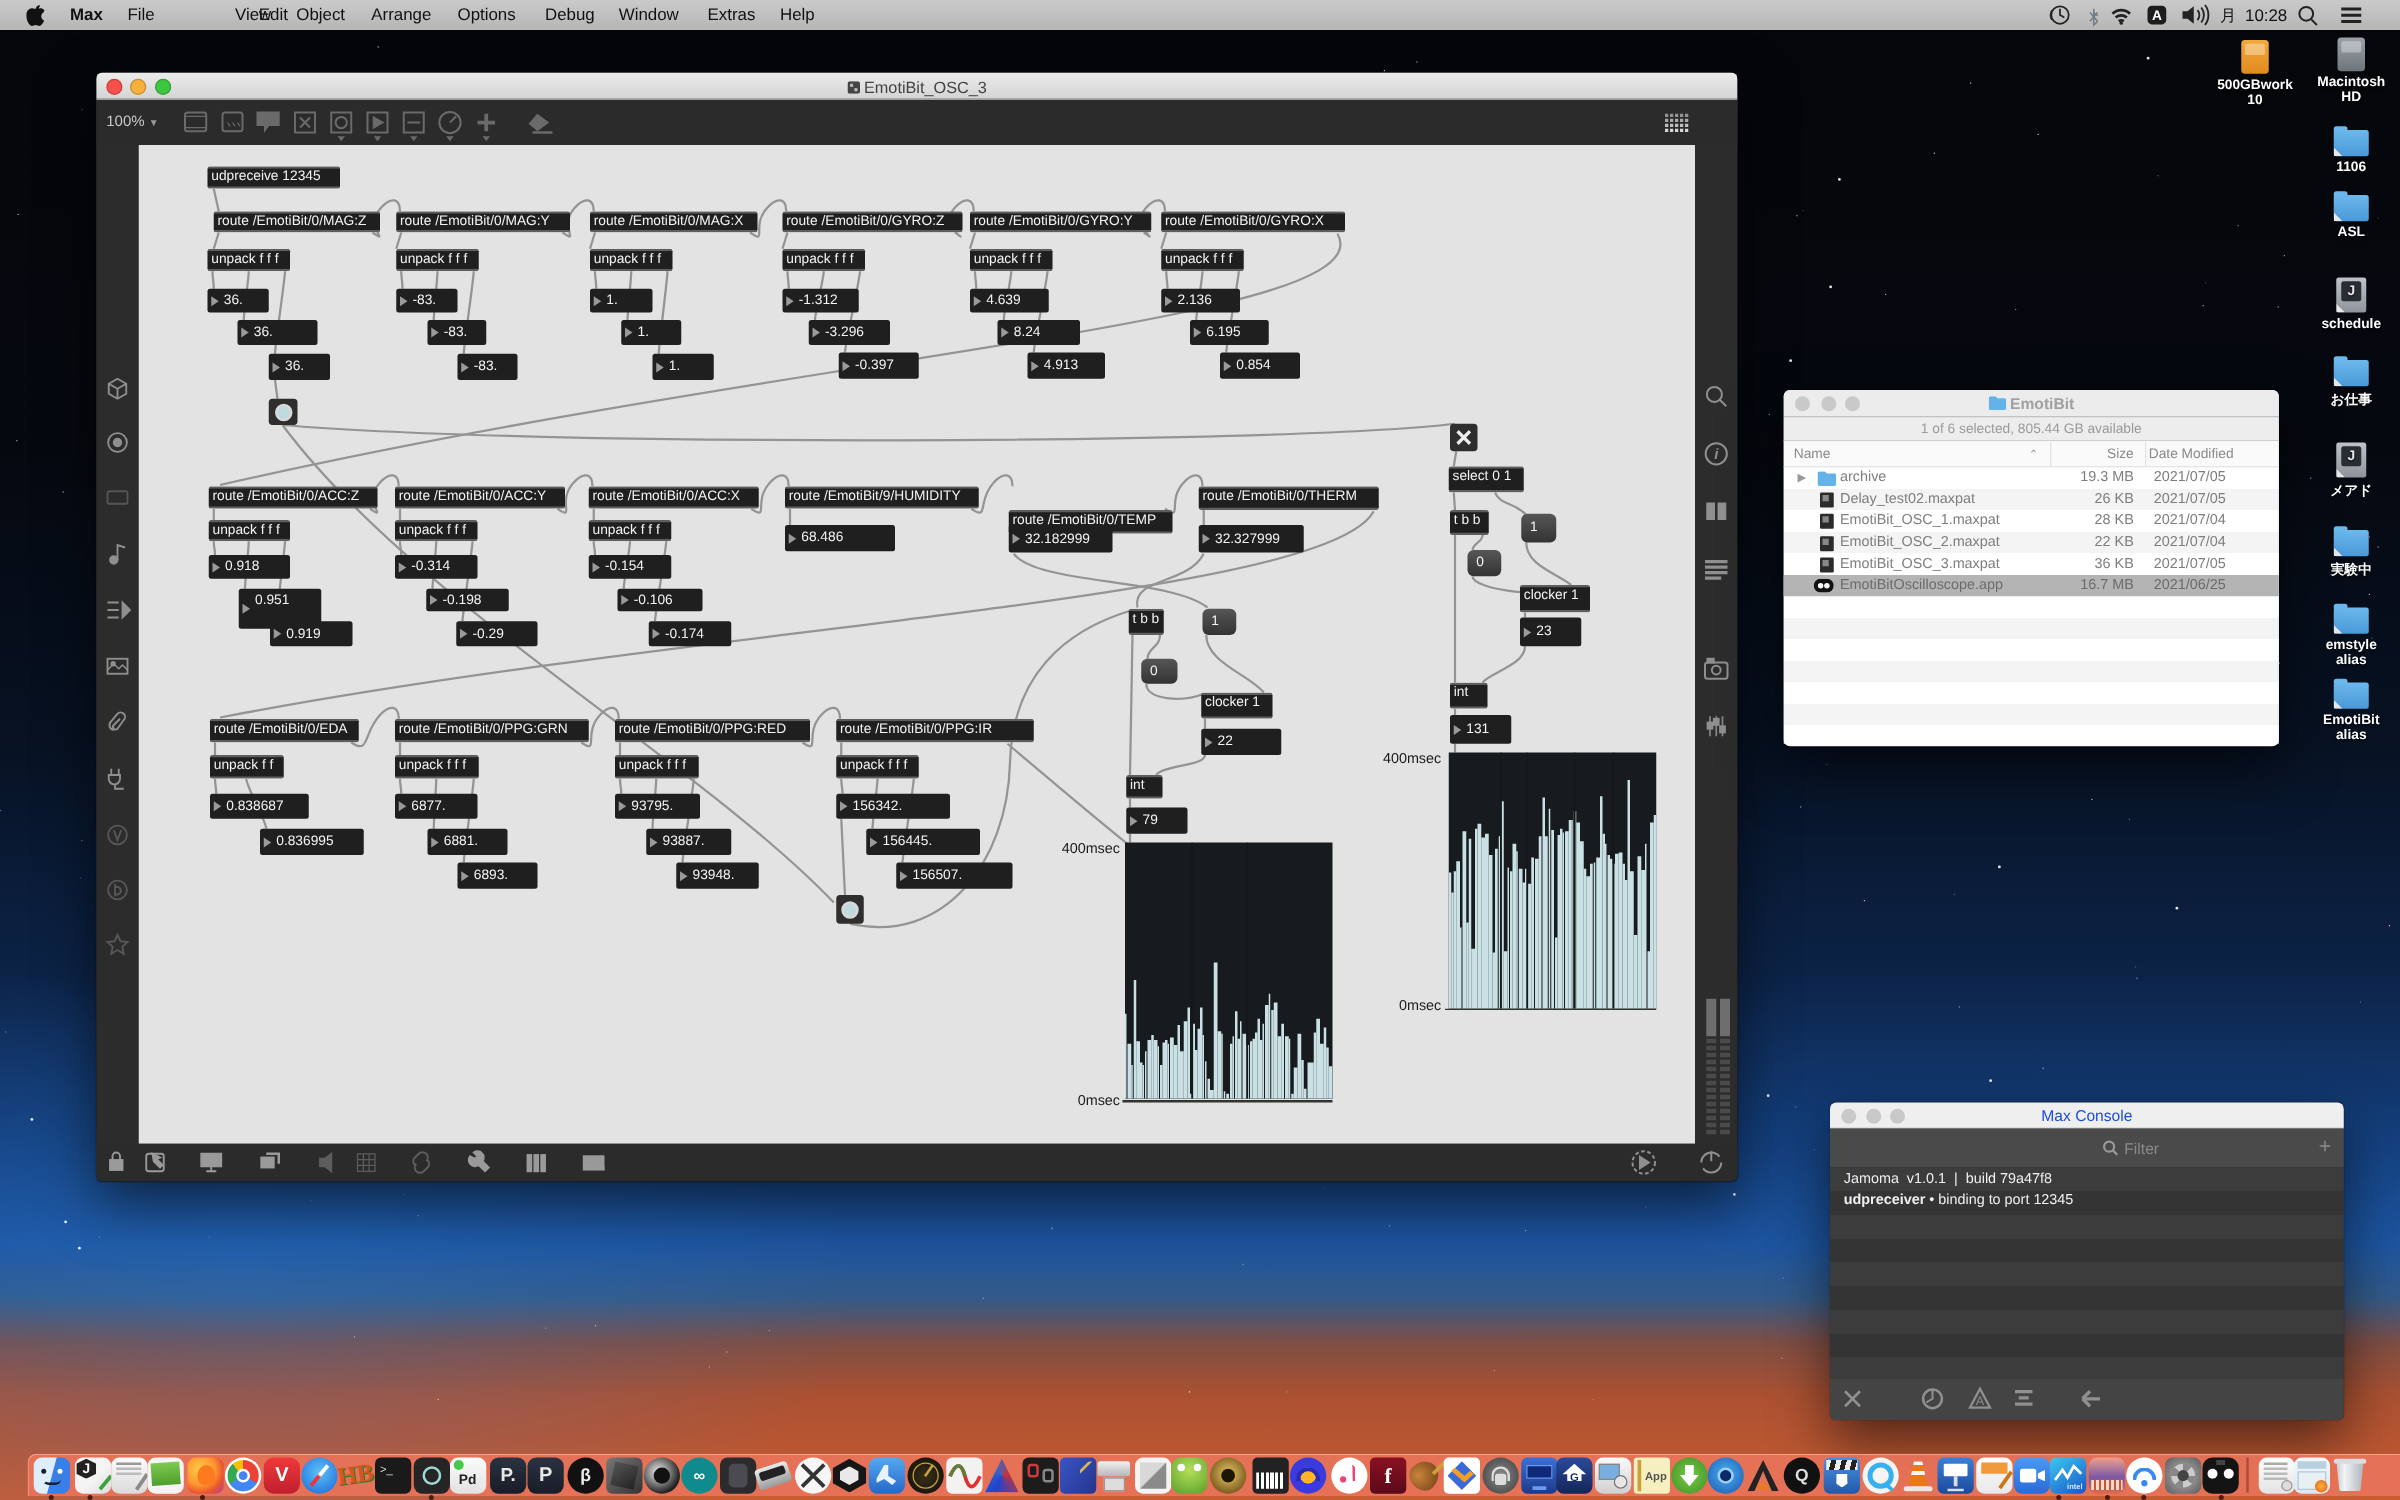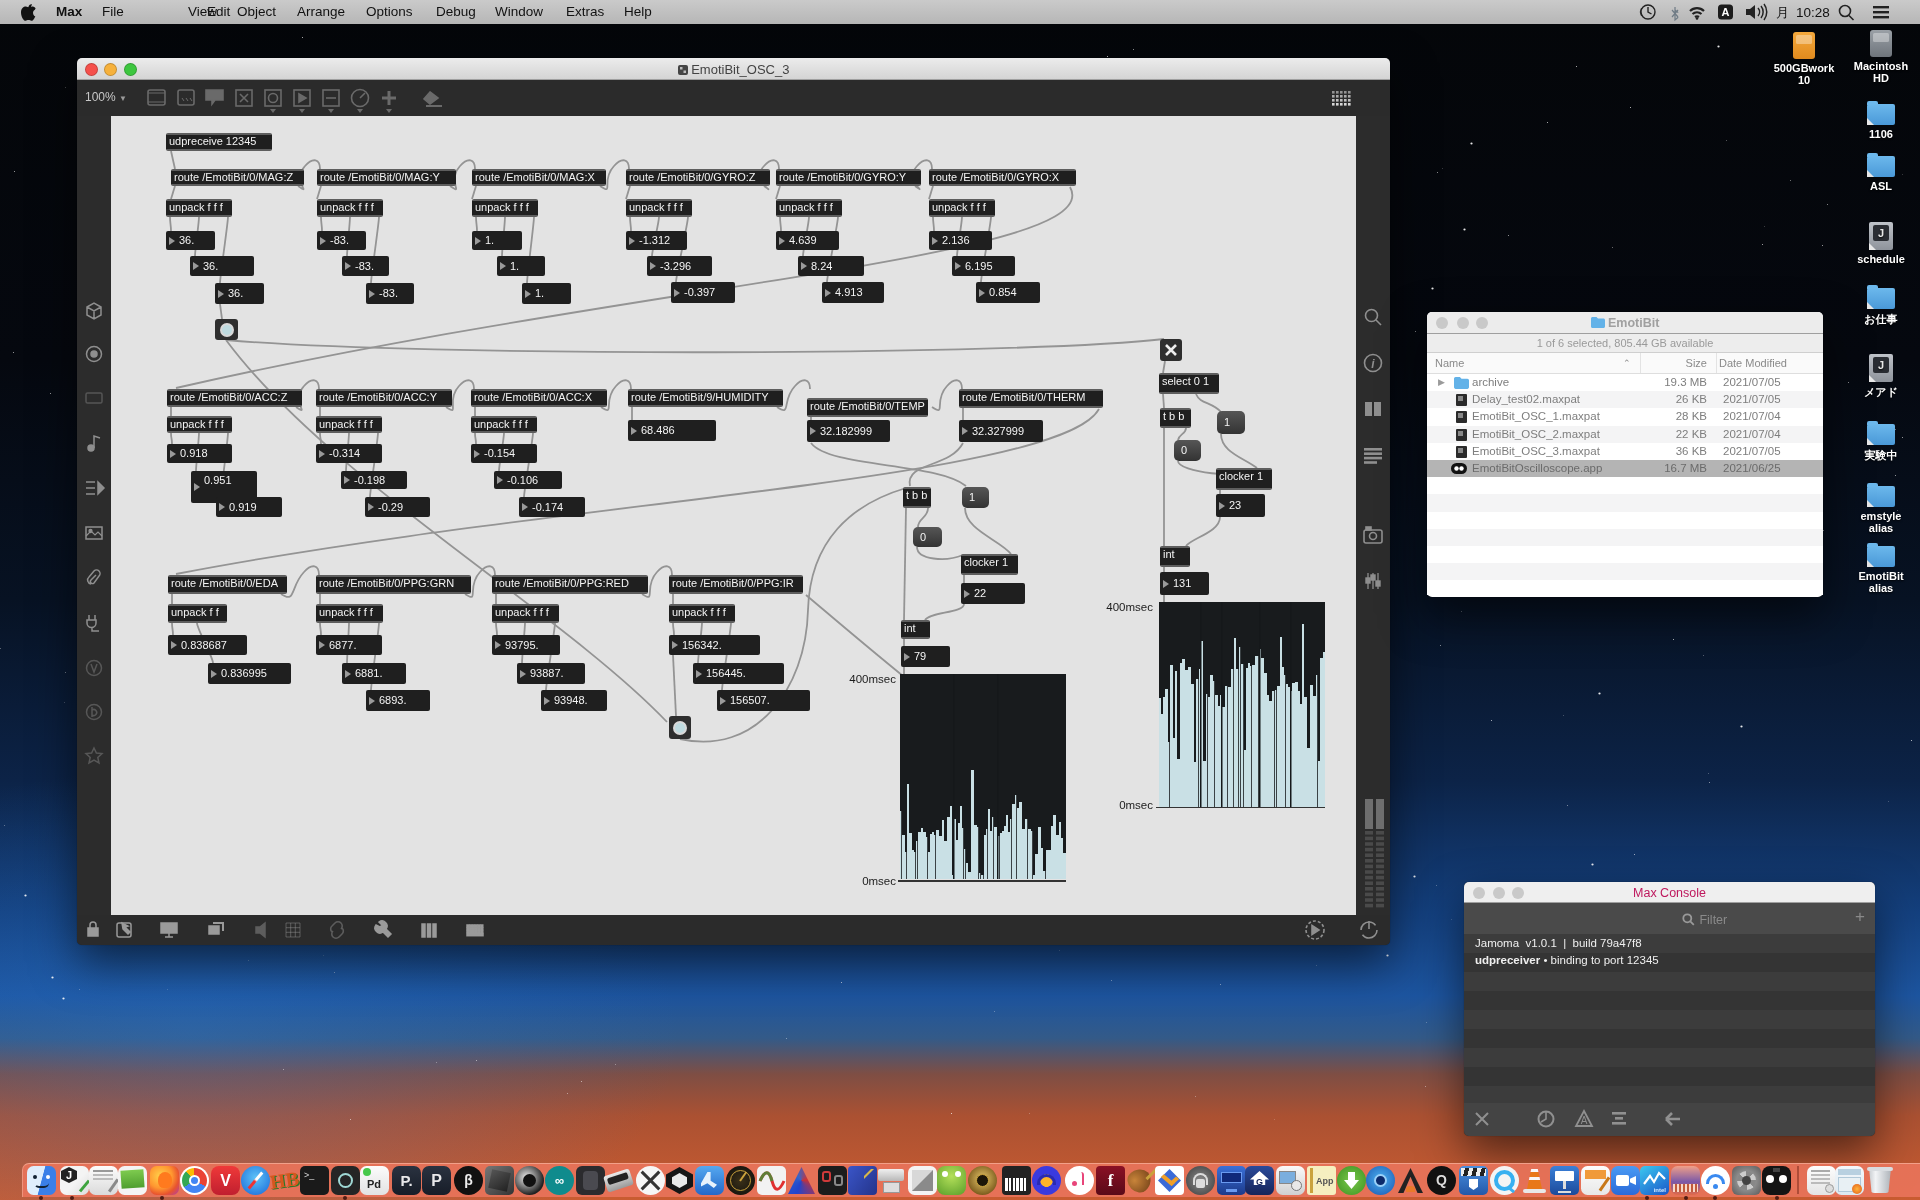--- a/index.html
+++ b/index.html
@@ -367,29 +367,29 @@
 <div class="obj" style="left:166px;top:199px;width:66px;height:18px">unpack f f f</div>
 <div class="obj" style="left:317px;top:199px;width:66px;height:18px">unpack f f f</div>
 <div class="obj" style="left:472px;top:199px;width:66px;height:18px">unpack f f f</div>
 <div class="obj" style="left:626px;top:199px;width:66px;height:18px">unpack f f f</div>
 <div class="obj" style="left:776px;top:199px;width:66px;height:18px">unpack f f f</div>
 <div class="obj" style="left:929px;top:199px;width:66px;height:18px">unpack f f f</div>
 <div class="obj" style="left:167px;top:389px;width:135px;height:18px">route /EmotiBit/0/ACC:Z</div>
 <div class="obj" style="left:316px;top:389px;width:136px;height:18px">route /EmotiBit/0/ACC:Y</div>
 <div class="obj" style="left:471px;top:389px;width:136px;height:18px">route /EmotiBit/0/ACC:X</div>
 <div class="obj" style="left:628px;top:389px;width:155px;height:18px">route /EmotiBit/9/HUMIDITY</div>
-<div class="obj" style="left:807px;top:398px;width:121px;height:19px">route /EmotiBit/0/TEMP</div>
+<div class="obj" style="left:807px;top:408px;width:131px;height:19px">route /EmotiBit/0/TEMP</div>
 <div class="obj" style="left:959px;top:389px;width:144px;height:19px">route /EmotiBit/0/THERM</div>
 <div class="obj" style="left:167px;top:416px;width:65px;height:17px">unpack f f f</div>
 <div class="obj" style="left:316px;top:416px;width:66px;height:17px">unpack f f f</div>
 <div class="obj" style="left:471px;top:416px;width:66px;height:17px">unpack f f f</div>
 <div class="obj" style="left:168px;top:575px;width:119px;height:19px">route /EmotiBit/0/EDA</div>
 <div class="obj" style="left:316px;top:575px;width:155px;height:19px">route /EmotiBit/0/PPG:GRN</div>
 <div class="obj" style="left:492px;top:575px;width:156px;height:19px">route /EmotiBit/0/PPG:RED</div>
-<div class="obj" style="left:669px;top:575px;width:134px;height:19px">route /EmotiBit/0/PPG:IR</div>
+<div class="obj" style="left:669px;top:575px;width:158px;height:19px">route /EmotiBit/0/PPG:IR</div>
 <div class="obj" style="left:168px;top:604px;width:59px;height:19px">unpack f f</div>
 <div class="obj" style="left:316px;top:604px;width:67px;height:19px">unpack f f f</div>
 <div class="obj" style="left:492px;top:604px;width:67px;height:19px">unpack f f f</div>
 <div class="obj" style="left:669px;top:604px;width:66px;height:19px">unpack f f f</div>
 <div class="obj" style="left:903px;top:487px;width:28px;height:21px">t b b</div>
 <div class="obj" style="left:961px;top:554px;width:57px;height:21px">clocker 1</div>
 <div class="obj" style="left:901px;top:620px;width:29px;height:19px">int</div>
 <div class="obj" style="left:1159px;top:373px;width:60px;height:21px">select 0 1</div>
 <div class="obj" style="left:1160px;top:408px;width:31px;height:20px">t b b</div>
 <div class="obj" style="left:1216px;top:468px;width:56px;height:22px">clocker 1</div>
@@ -817,21 +817,21 @@
 <span style="position:absolute;left:214px;width:66px;text-align:right">16.7 MB</span>
 <span style="position:absolute;left:296px">2021/06/25</span>
 </div>
 </div>
   </div>
 <div class="win" style="left:1464px;top:882px;width:411px;height:254px;background:#363636">
 <div class="titlebar" style="background:#efefef;height:21px">
 <div class="tl" style="left:9px;width:12px;height:12px;background:#c9c9c9"></div>
 <div class="tl" style="left:29px;width:12px;height:12px;background:#c9c9c9"></div>
 <div class="tl" style="left:48px;width:12px;height:12px;background:#c9c9c9"></div>
-<div class="title" style="color:#be185d;font-size:12.5px">Max Console</div>
+<div class="title" style="color:#1d4ed8;font-size:12.5px">Max Console</div>
     </div>
 <div style="position:relative;height:31px;background:#4a4a4a">
 <span style="position:absolute;left:218px;top:7px;color:#8f8f8f"><svg width="13" height="13" viewBox="0 0 13 13" style="vertical-align:-2px">
           <g stroke="#999" fill="none" stroke-width="1.8">
             <circle cx="5.3" cy="5.3" r="4"></circle>
             <path d="M8.3 8.3l3.5 3.5"></path>
           </g>
         </svg> <span style="font-size:12.5px;color:#8a8a8a">Filter</span></span>
 <span style="position:absolute;right:10px;top:4px;color:#8a8a8a;font-size:17px">+</span>
 </div>

